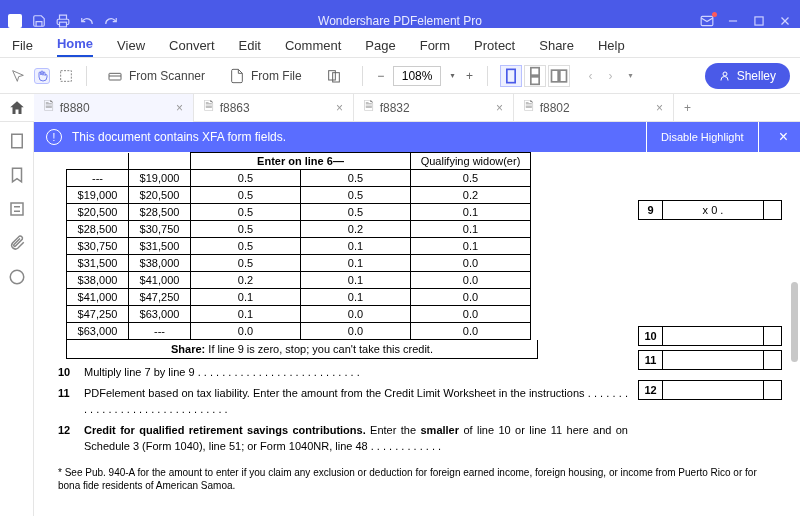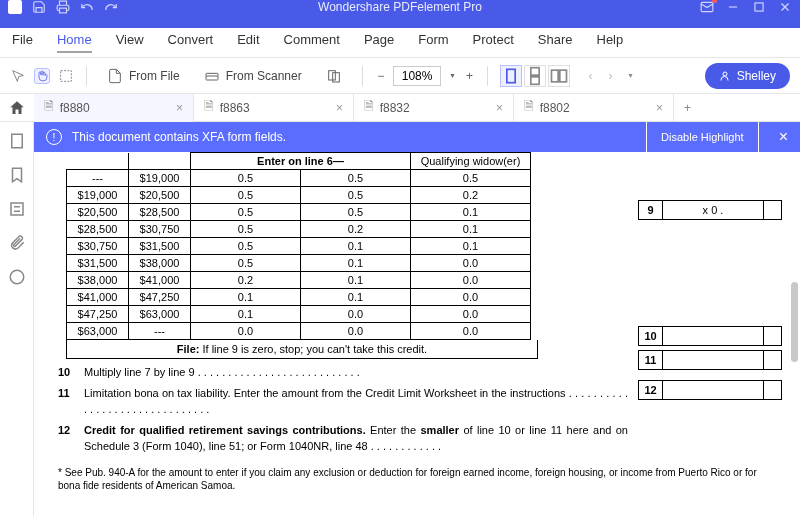--- a/index.html
+++ b/index.html
@@ -1,27 +1,27 @@
 <!DOCTYPE html>
 <html><head>
 <meta charset="utf-8">
 <style>
 *{margin:0;padding:0;box-sizing:border-box;font-family:"Segoe UI",Arial,sans-serif}
 body{width:800px;height:516px;overflow:hidden;background:#fff;font-size:12px;position:relative}
-.titlebar{height:28px;background:#4a5ae8;display:flex;align-items:flex-start;color:#fff;padding:0 8px;position:relative}
+.titlebar{height:28px;background:#4a5ae8;display:flex;align-items:flex-end;color:#fff;padding:0 8px;position:relative}
 .tb-left{display:flex;gap:10px;align-items:center}
 .tb-logo{width:14px;height:14px;background:#fff;border-radius:2px}
 .tb-icon{width:14px;height:14px;color:#cfd3ff;cursor:pointer;display:flex;align-items:center;justify-content:center}
 .tb-title{position:absolute;left:50%;transform:translateX(-50%);font-size:12px;color:#e8eaff}
 .tb-right{margin-left:auto;display:flex;gap:12px;align-items:center}
 .tb-mail{position:relative}
 .tb-mail::after{content:"";position:absolute;top:-2px;right:-3px;width:5px;height:5px;background:#ff5a5a;border-radius:50%}
-.menubar{height:30px;display:flex;align-items:flex-start;padding:0 12px;gap:24px;border-bottom:1px solid #e5e5e5}
+.menubar{height:30px;display:flex;align-items:flex-end;padding:0 12px;gap:24px;border-bottom:1px solid #e5e5e5}
 .menu-item{font-size:13px;color:#333;cursor:pointer;padding:4px 0}
-.menu-item.active{color:#4a5ae8;border-bottom:2px solid #a3a3a3;font-weight:400}
+.menu-item.active{color:#4a5ae8;border-bottom:2px solid #1d4ed8;font-weight:700}
 .toolbar{height:36px;display:flex;align-items:center;padding:0 10px;gap:8px;border-bottom:1px solid #e5e5e5}
 .tool-btn{display:flex;align-items:center;gap:6px;padding:4px 8px;cursor:pointer;font-size:12px;color:#444;border-radius:3px}
 .tool-icon{width:16px;height:16px;display:flex;align-items:center;justify-content:center;color:#666}
 .tool-sep{width:1px;height:20px;background:#ddd;margin:0 4px}
 .zoom-group{display:flex;align-items:center;gap:6px}
 .zoom-val{border:1px solid #ccc;padding:2px 8px;font-size:12px;min-width:48px;text-align:center}
 .view-btns{display:flex;gap:2px}
 .view-btn{width:22px;height:22px;border:1px solid #ddd;display:flex;align-items:center;justify-content:center;cursor:pointer}
 .view-btn.active{background:#eef0ff;border-color:#b8c0ff}
 .nav-arr{display:flex;gap:4px;margin-left:4px}
@@ -146,34 +146,34 @@
     </div>
   <div class="tool-icon">
       <svg viewBox="0 0 24 24" fill="none" stroke="#888" stroke-width="1.5">
         <rect x="4" y="4" width="16" height="16" stroke-dasharray="3 2"></rect>
       </svg>
     </div>
   <div class="tool-sep"></div>
   <div class="tool-btn">
       <span class="tool-icon">
         <svg viewBox="0 0 24 24" fill="none" stroke="#666" stroke-width="1.5">
-          <path d="M14 2H6a2 2 0 00-2 2v16a2 2 0 002 2h12a2 2 0 002-2V8z"></path>
-          <polyline points="14 2 14 8 20 8"></polyline>
+          <rect x="3" y="8" width="18" height="10" rx="1"></rect>
+          <line x1="3" y1="12" x2="21" y2="12"></line>
         </svg>
       </span>
-      <span>From File</span>
+      <span>From Scanner</span>
     </div>
   <div class="tool-btn">
       <span class="tool-icon">
         <svg viewBox="0 0 24 24" fill="none" stroke="#666" stroke-width="1.5">
-          <rect x="3" y="8" width="18" height="10" rx="1"></rect>
-          <line x1="3" y1="12" x2="21" y2="12"></line>
+          <path d="M14 2H6a2 2 0 00-2 2v16a2 2 0 002 2h12a2 2 0 002-2V8z"></path>
+          <polyline points="14 2 14 8 20 8"></polyline>
         </svg>
       </span>
-      <span>From Scanner</span>
+      <span>From File</span>
     </div>
   <div class="tool-btn">
       <span class="tool-icon">
         <svg viewBox="0 0 24 24" fill="none" stroke="#666" stroke-width="1.5">
           <rect x="4" y="4" width="10" height="14"></rect>
           <rect x="10" y="7" width="10" height="14"></rect>
         </svg>
       </span>
     </div>
   <div class="tool-sep"></div>
@@ -370,29 +370,29 @@
             </tr>
         <tr>
               <td>$63,000</td>
               <td>---</td>
               <td>0.0</td>
               <td>0.0</td>
               <td>0.0</td>
             </tr>
       </tbody>
         </table>
-      <div class="note-row"><b>File:</b><span> If line 9 is zero, stop; you can't take this credit.</span></div>
+      <div class="note-row"><b>Share:</b><span> If line 9 is zero, stop; you can't take this credit.</span></div>
 
       <div class="line-item">
           <div class="line-num">10</div>
           <div class="line-text">Multiply line 7 by line 9  .   .   .   .   .   .   .   .   .   .   .   .   .   .   .   .   .   .   .   .   .   .   .   .   .   .   .</div>
         </div>
       <div class="line-item">
           <div class="line-num">11</div>
-          <div class="line-text">Limitation bona on tax liability. Enter the amount from the Credit Limit Worksheet in the instructions    .   .   .   .   .   .   .   .   .   .   .   .   .   .   .   .   .   .   .   .   .   .   .   .   .   .   .   .   .   .   .</div>
+          <div class="line-text">PDFelement based on tax liability. Enter the amount from the Credit Limit Worksheet in the instructions    .   .   .   .   .   .   .   .   .   .   .   .   .   .   .   .   .   .   .   .   .   .   .   .   .   .   .   .   .   .   .</div>
         </div>
       <div class="line-item">
           <div class="line-num">12</div>
           <div class="line-text"><b>Credit for qualified retirement savings contributions.</b><span> Enter the </span><b>smaller</b><span> of line 10 or line 11 here and on Schedule 3 (Form 1040), line 51; or Form 1040NR, line 48    .   .   .   .   .   .   .   .   .   .   .   .</span></div>
         </div>
 
       <div class="footnote">* See Pub. 940-A for the amount to enter if you claim any exclusion or deduction for foreign earned income, foreign housing, or income from Puerto Rico or for bona fide residents of American Samoa.</div>
     </div>
     <div class="scrollbar"></div>
   </div>

